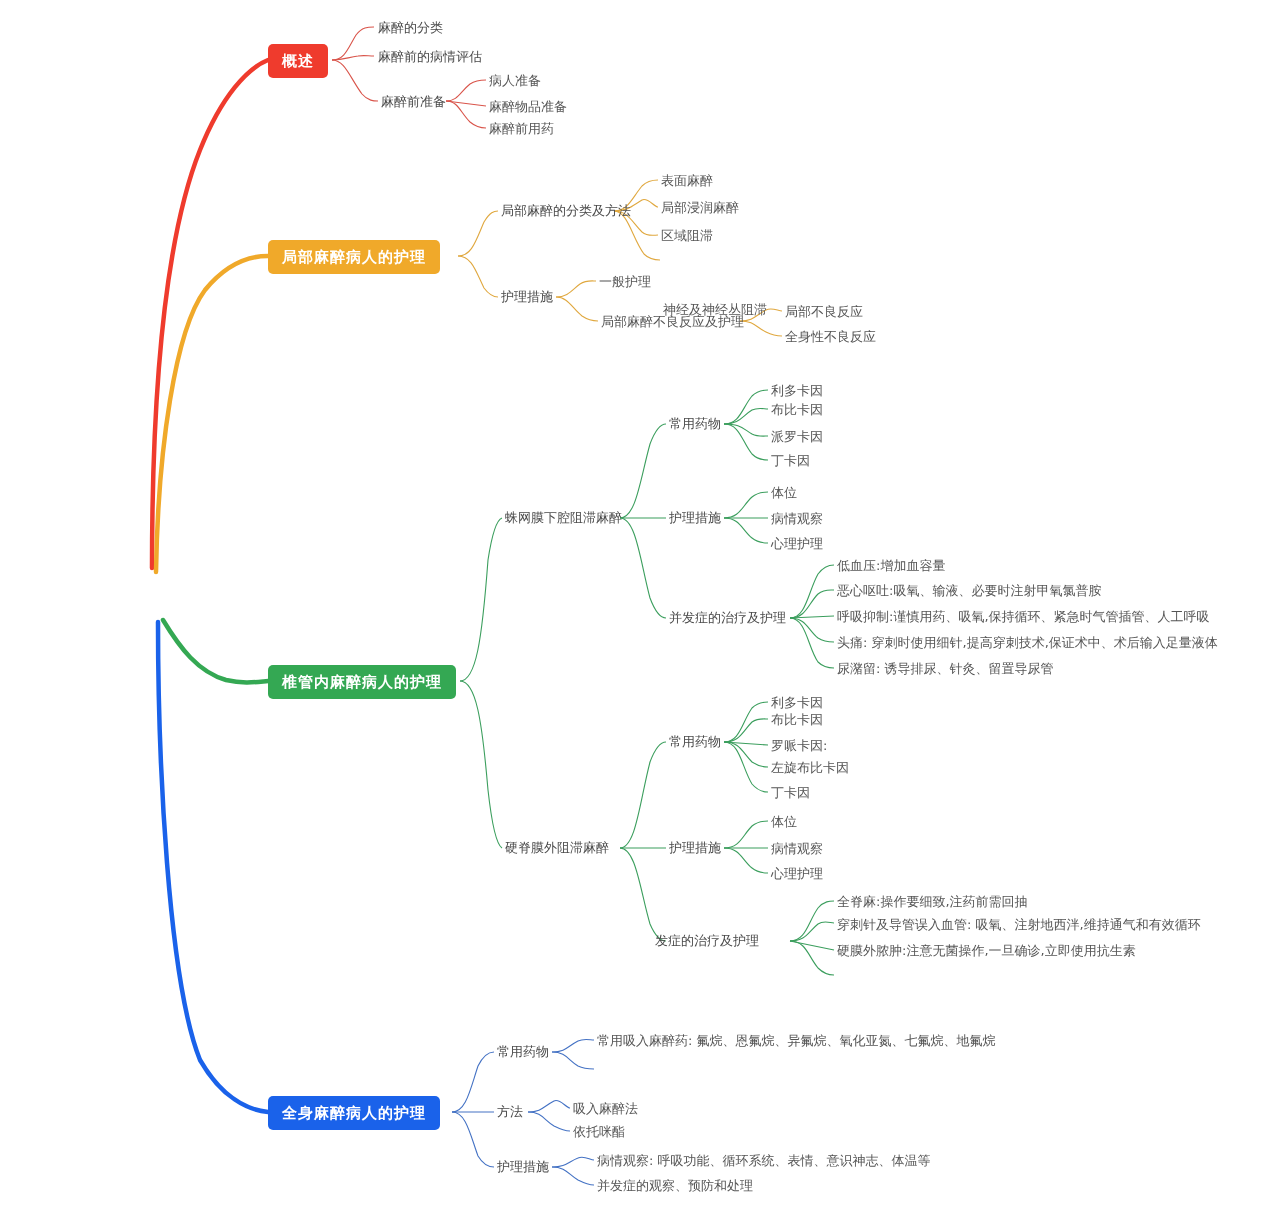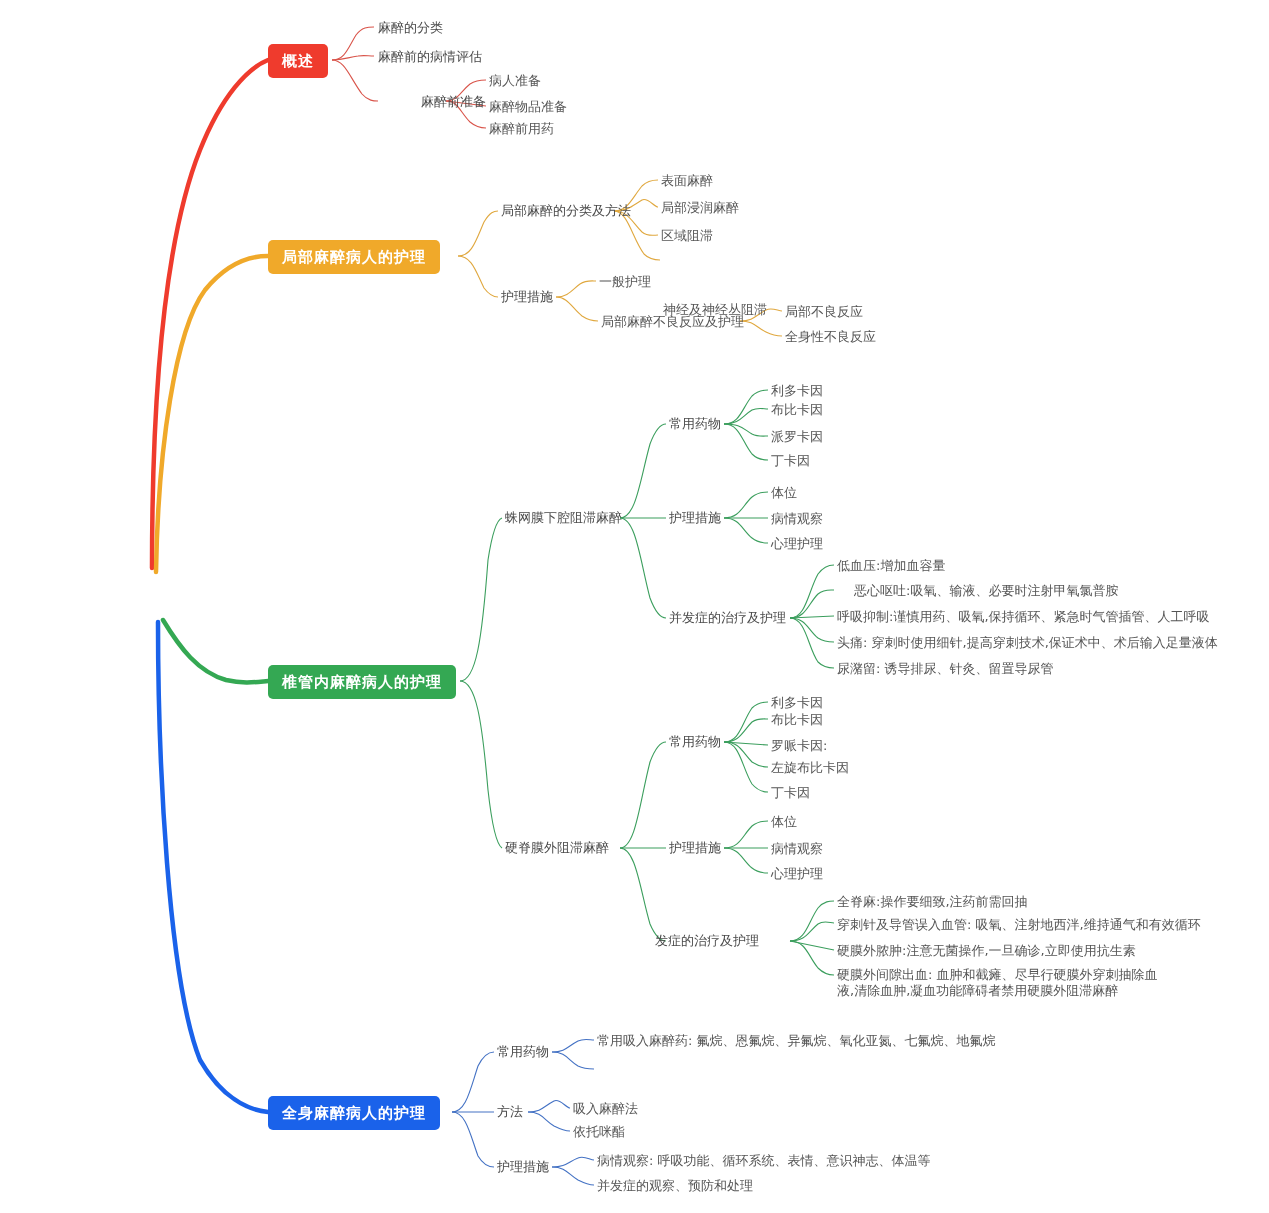--- a/index.html
+++ b/index.html
@@ -174,21 +174,21 @@
       <path d="M552,1167 C566,1167 568,1162 578,1158 C584,1155 590,1160 594,1160"></path>
       <path d="M552,1167 C566,1167 568,1174 578,1180 C584,1183 590,1185 594,1185"></path>
     </g>
   </svg>
 
 
   <div class="node branch red" style="left:268px; top:44px;">概述</div>
 
   <div class="node lvl2" style="left:378px; top:19px;">麻醉的分类</div>
   <div class="node lvl2" style="left:378px; top:48px;">麻醉前的病情评估</div>
-  <div class="node lvl2" style="left:381px; top:93px;margin-left:40px;">麻醉前准备</div>
+  <div class="node lvl2" style="left:381px; top:93px;">麻醉前准备</div>
 
   <div class="node lvl3" style="left:489px; top:72px;">病人准备</div>
   <div class="node lvl3" style="left:489px; top:98px;">麻醉物品准备</div>
   <div class="node lvl3" style="left:489px; top:120px;">麻醉前用药</div>
 
   <div class="node branch orange" style="left:268px; top:240px;">局部麻醉病人的护理</div>
 
   <div class="node lvl2" style="left:501px; top:202px;">局部麻醉的分类及方法</div>
   <div class="node lvl2" style="left:501px; top:288px;">护理措施</div>
 
@@ -214,42 +214,41 @@
   <div class="node lvl3" style="left:771px; top:428px;">派罗卡因</div>
   <div class="node lvl3" style="left:771px; top:452px;">丁卡因</div>
 
   <div class="node lvl2" style="left:669px; top:509px;">护理措施</div>
   <div class="node lvl3" style="left:771px; top:484px;">体位</div>
   <div class="node lvl3" style="left:771px; top:510px;">病情观察</div>
   <div class="node lvl3" style="left:771px; top:535px;">心理护理</div>
 
   <div class="node lvl2" style="left:669px; top:609px;">并发症的治疗及护理</div>
   <div class="node lvl3" style="left:837px; top:557px;">低血压:增加血容量</div>
-  <div class="node lvl3" style="left:837px; top:582px;margin-left:17px;">恶心呕吐:吸氧、输液、必要时注射甲氧氯普胺</div>
+  <div class="node lvl3" style="left:837px; top:582px;">恶心呕吐:吸氧、输液、必要时注射甲氧氯普胺</div>
   <div class="node lvl3" style="left:837px; top:608px;">呼吸抑制:谨慎用药、吸氧,保持循环、紧急时气管插管、人工呼吸</div>
   <div class="node lvl3" style="left:837px; top:634px;">头痛: 穿刺时使用细针,提高穿刺技术,保证术中、术后输入足量液体</div>
   <div class="node lvl3" style="left:837px; top:660px;">尿潴留: 诱导排尿、针灸、留置导尿管</div>
 
   <div class="node lvl2" style="left:669px; top:733px;">常用药物</div>
   <div class="node lvl3" style="left:771px; top:694px;">利多卡因</div>
   <div class="node lvl3" style="left:771px; top:711px;">布比卡因</div>
   <div class="node lvl3" style="left:771px; top:737px;">罗哌卡因:</div>
   <div class="node lvl3" style="left:771px; top:759px;">左旋布比卡因</div>
   <div class="node lvl3" style="left:771px; top:784px;">丁卡因</div>
 
   <div class="node lvl2" style="left:669px; top:839px;">护理措施</div>
   <div class="node lvl3" style="left:771px; top:813px;">体位</div>
   <div class="node lvl3" style="left:771px; top:840px;">病情观察</div>
   <div class="node lvl3" style="left:771px; top:865px;">心理护理</div>
 
   <div class="node lvl2" style="left:655px; top:932px;">发症的治疗及护理</div>
   <div class="node lvl3" style="left:837px; top:893px;">全脊麻:操作要细致,注药前需回抽</div>
   <div class="node lvl3" style="left:837px; top:916px;">穿刺针及导管误入血管: 吸氧、注射地西泮,维持通气和有效循环</div>
   <div class="node lvl3" style="left:837px; top:942px;">硬膜外脓肿:注意无菌操作,一旦确诊,立即使用抗生素</div>
-  <div class="node lvl3 wrap" style="left:837px; top:967px; width:330px;">硬膜外间隙出血: 血肿和截瘫、尽早行硬膜外穿刺抽除血液,清除血肿,凝血功能障碍者禁用硬膜外阻滞麻醉</div>
 
   <div class="node branch blue" style="left:268px; top:1096px;">全身麻醉病人的护理</div>
 
   <div class="node lvl2" style="left:497px; top:1043px;">常用药物</div>
   <div class="node lvl3" style="left:597px; top:1032px;">常用吸入麻醉药: 氟烷、恩氟烷、异氟烷、氧化亚氮、七氟烷、地氟烷</div>
 
   <div class="node lvl2" style="left:497px; top:1103px;">方法</div>
   <div class="node lvl3" style="left:573px; top:1100px;">吸入麻醉法</div>
   <div class="node lvl3" style="left:573px; top:1123px;">依托咪酯</div>
 

